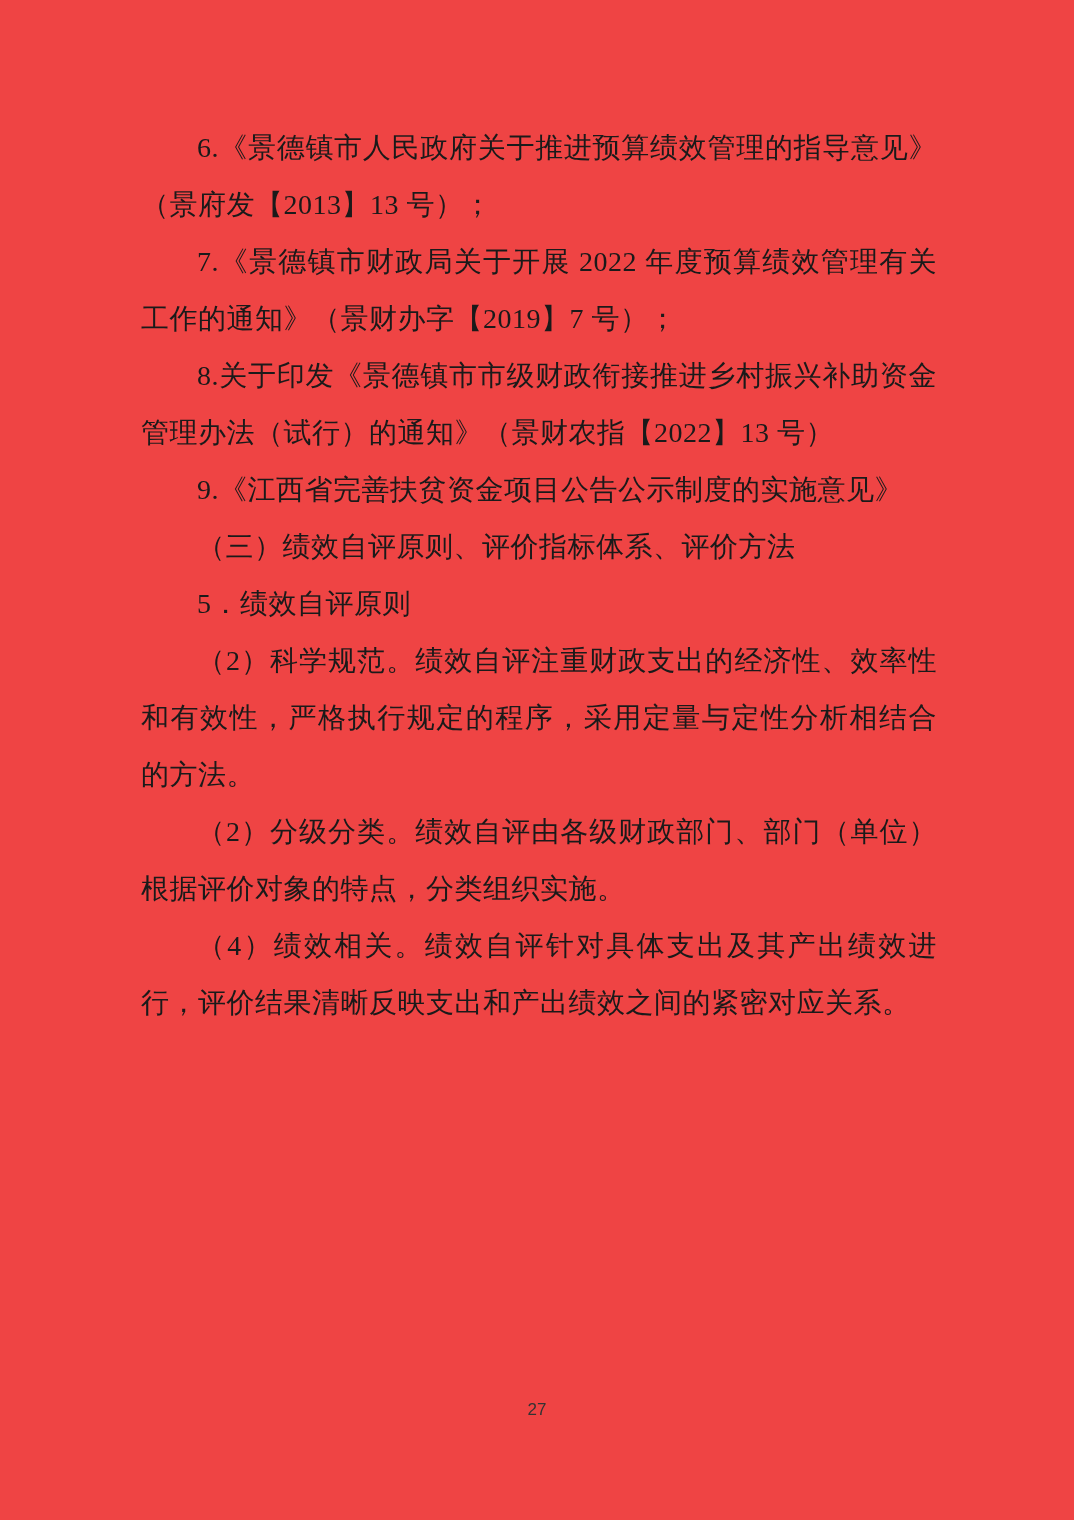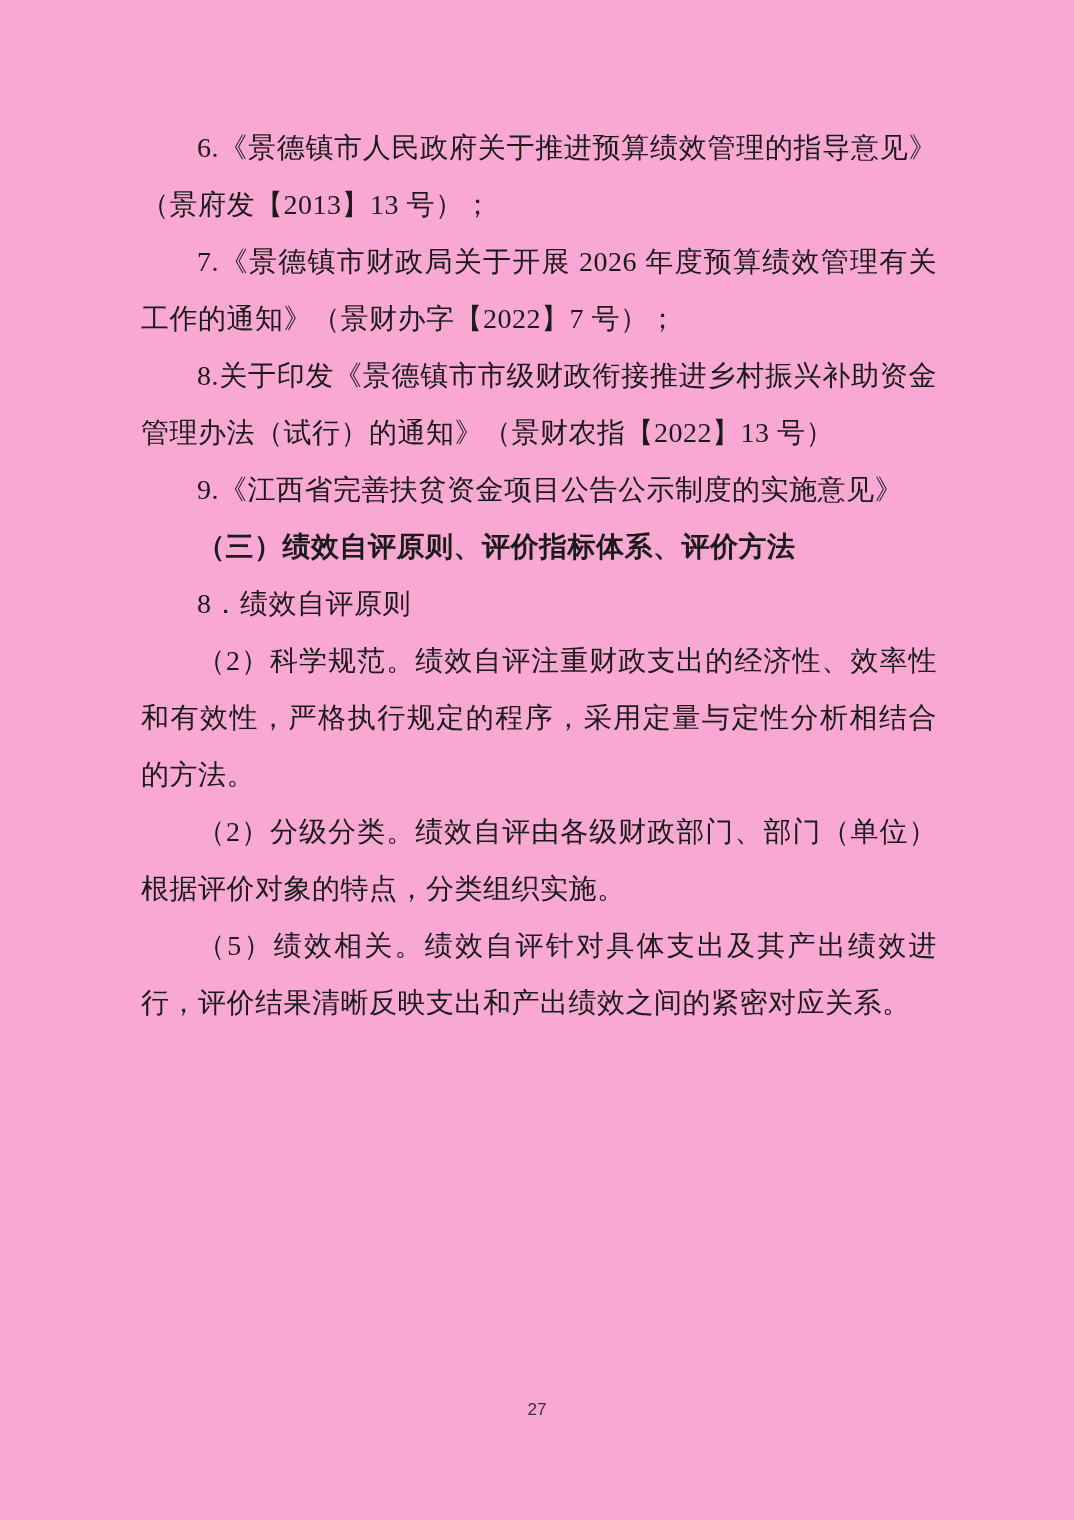--- a/index.html
+++ b/index.html
@@ -5,63 +5,63 @@
   html, body {
     margin: 0;
     padding: 0;
     background: #ffffff;
   }
   .page {
     position: relative;
     width: 1074px;
     height: 1520px;
     margin: 0 auto;
-    background: #f9a8d4;
+    background: #ef4444;
     overflow: hidden;
     font-family: "Liberation Serif", "DejaVu Serif", serif;
     color: #1a1a1a;
   }
   .content {
     position: absolute;
     top: 119px;
     left: 141px;
     width: 796px;
   }
   .content p {
     margin: 0;
     font-size: 28px;
     line-height: 57px;
     text-align: justify;
     text-indent: 2em;
     letter-spacing: 0.5px;
     word-break: break-all;
   }
   .content p.heading {
-    font-weight: bold;
+    font-weight: normal;
   }
   .page-number {
     position: absolute;
     top: 1400px;
     left: 0;
     width: 100%;
     text-align: center;
     font-size: 17px;
     color: #333333;
     font-family: "Liberation Sans", "DejaVu Sans", sans-serif;
   }
 </style>
 </head>
 <body>
 
 <div class="page">
   <div class="content">
     <p>6.《景德镇市人民政府关于推进预算绩效管理的指导意见》（景府发【2013】13 号）；</p>
-    <p>7.《景德镇市财政局关于开展 2026 年度预算绩效管理有关工作的通知》（景财办字【2022】7 号）；</p>
+    <p>7.《景德镇市财政局关于开展 2022 年度预算绩效管理有关工作的通知》（景财办字【2019】7 号）；</p>
     <p>8.关于印发《景德镇市市级财政衔接推进乡村振兴补助资金管理办法（试行）的通知》（景财农指【2022】13 号）</p>
     <p>9.《江西省完善扶贫资金项目公告公示制度的实施意见》</p>
     <p class="heading">（三）绩效自评原则、评价指标体系、评价方法</p>
-    <p>8．绩效自评原则</p>
+    <p>5．绩效自评原则</p>
     <p>（2）科学规范。绩效自评注重财政支出的经济性、效率性和有效性，严格执行规定的程序，采用定量与定性分析相结合的方法。</p>
     <p>（2）分级分类。绩效自评由各级财政部门、部门（单位）根据评价对象的特点，分类组织实施。</p>
-    <p>（5）绩效相关。绩效自评针对具体支出及其产出绩效进行，评价结果清晰反映支出和产出绩效之间的紧密对应关系。</p>
+    <p>（4）绩效相关。绩效自评针对具体支出及其产出绩效进行，评价结果清晰反映支出和产出绩效之间的紧密对应关系。</p>
   </div>
   <div class="page-number">27</div>
 </div>
 
 </body></html>

